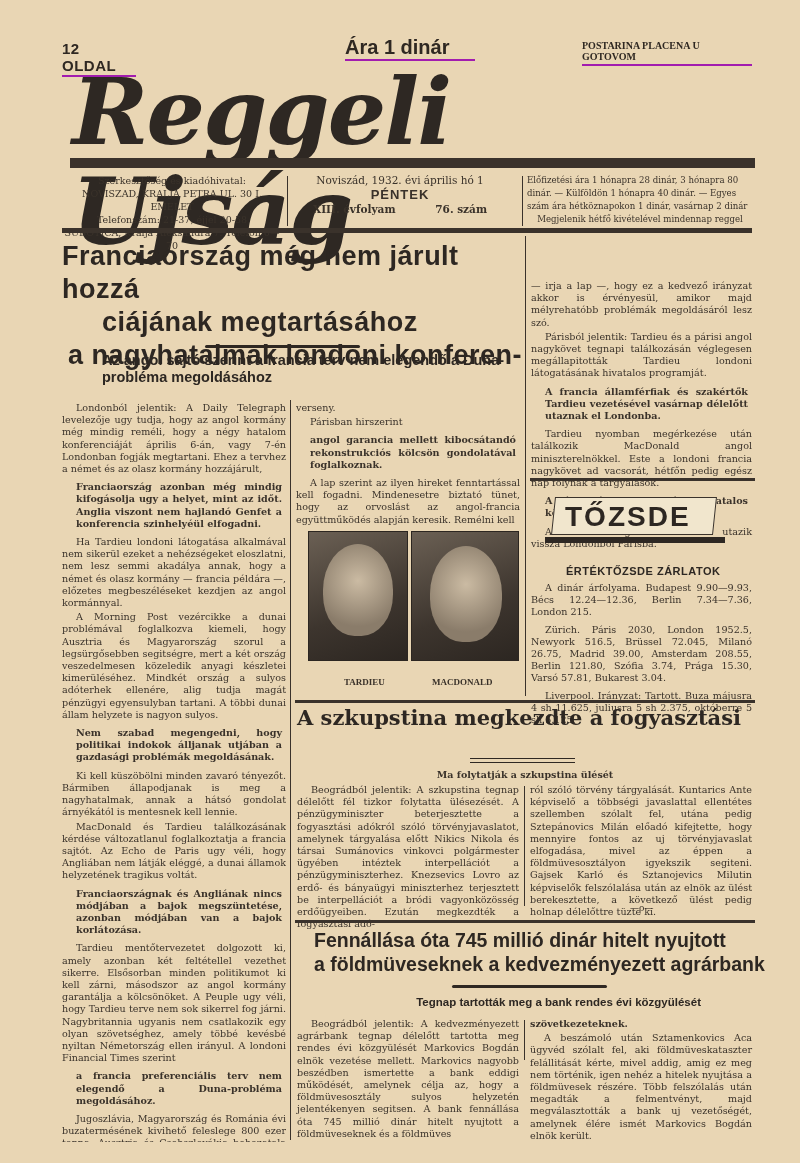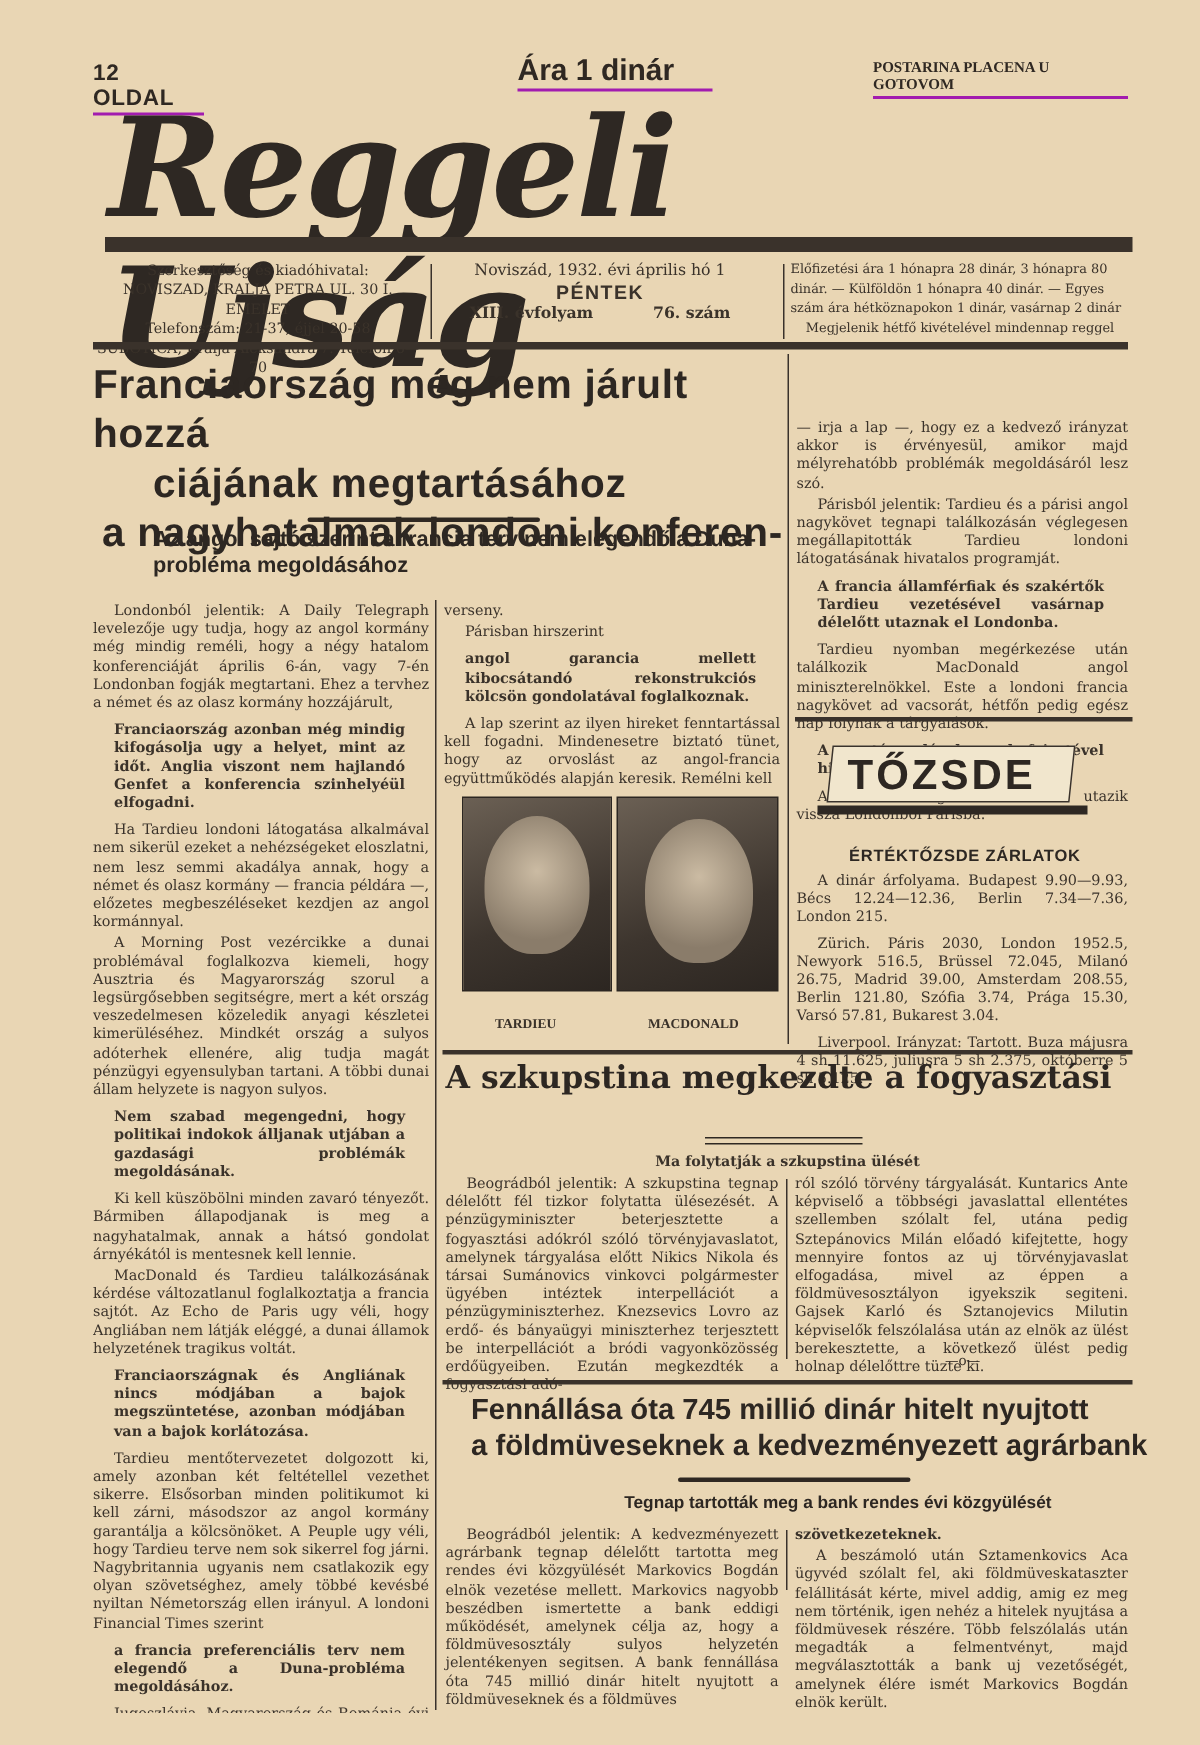--- a/index.html
+++ b/index.html
@@ -11,21 +11,21 @@
   .ul{border-bottom:2px solid #a21caf;}
   .masthead{left:62px;top:62px;width:690px;height:110px;}
   .mast-title{font-family:"DejaVu Serif",serif;font-style:italic;font-weight:bold;font-size:92px;
               color:#2e2823;letter-spacing:-2px;line-height:100px;position:absolute;left:10px;top:0;}
   .mast-bar{position:absolute;left:8px;top:96px;width:685px;height:10px;background:#3a322b;}
   .info{top:174px;font-size:9.5px;line-height:13px;text-align:center;}
   .vrule{position:absolute;width:1px;background:#3a322b;}
   .hrule{position:absolute;height:3px;background:#3a322b;}
   .txt{font-size:9.6px;line-height:12.2px;text-align:justify;}
   .txt p{margin:0 0 2px 0;text-indent:14px;}
-  .txt p.b{font-weight:bold;margin:6px 16px 6px 14px;text-indent:0;}
+  .txt p.b{font-weight:bold;margin:6px 4px 6px 14px;text-indent:0;}
   .head1{font-family:"Liberation Sans",sans-serif;font-weight:bold;color:#2d2722;}
   .photo{position:absolute;background:linear-gradient(160deg,#6b6054,#3d352e 60%,#2c2621);border:1px solid #2c2621;}
   .face{position:absolute;border-radius:50% 50% 45% 45%;background:radial-gradient(circle at 50% 40%,#cbbba3,#8a7c6a 70%);}
   .caption{position:absolute;font-size:9px;font-weight:bold;font-family:"Liberation Serif",serif;}
 </style>
 </head>
 <body>
 
 <div class="abs topline ul" style="left:62px;top:40px;width:74px;font-size:15px;letter-spacing:0.5px;padding-bottom:1px;">12 OLDAL</div>
 <div class="abs topline ul" style="left:345px;top:36px;width:130px;font-size:20px;padding-bottom:0;">Ára 1 dinár</div>
@@ -92,21 +92,21 @@
     <p class="b">angol garancia mellett kibocsátandó rekonstrukciós kölcsön gondolatával foglalkoznak.</p>
     <p>A lap szerint az ilyen hireket fenntartással kell fogadni. Mindenesetre biztató tünet, hogy az orvoslást az angol-francia együttműködés alapján keresik. Remélni kell</p>
   </div>
 
 <div class="photo" style="left:308px;top:531px;width:98px;height:128px;">
   <div class="face" style="left:14px;top:12px;width:70px;height:92px;"></div>
 </div>
 <div class="photo" style="left:411px;top:531px;width:106px;height:128px;">
   <div class="face" style="left:18px;top:14px;width:72px;height:96px;"></div>
 </div>
-<div class="caption" style="left:330px;top:677px;">TARDIEU</div>
+<div class="caption" style="left:344px;top:677px;">TARDIEU</div>
 <div class="caption" style="left:432px;top:677px;">MACDONALD</div>
 <div class="vrule" style="left:525px;top:236px;height:460px;"></div>
 
 <div class="abs txt" id="a1c3" style="left:531px;top:236px;width:221px;">
     <p style="text-indent: 0px; margin-top: 44px;">— irja a lap —, hogy ez a kedvező irányzat akkor is érvényesül, amikor majd mélyrehatóbb problémák megoldásáról lesz szó.</p>
     <p>Párisból jelentik: Tardieu és a párisi angol nagykövet tegnapi találkozásán véglegesen megállapitották Tardieu londoni látogatásának hivatalos programját.</p>
     <p class="b">A francia államférfiak és szakértők Tardieu vezetésével vasárnap délelőtt utaznak el Londonba.</p>
     <p>Tardieu nyomban megérkezése után találkozik MacDonald angol miniszterelnökkel. Este a londoni francia nagykövet ad vacsorát, hétfőn pedig egész nap folynak a tárgyalások.</p>
     <p class="b">A tárgyalások befejeztével hivatalos közleményt adnak ki.</p>
     <p>A francia delegáció hétfő este utazik vissza Londonból Párisba.</p>

